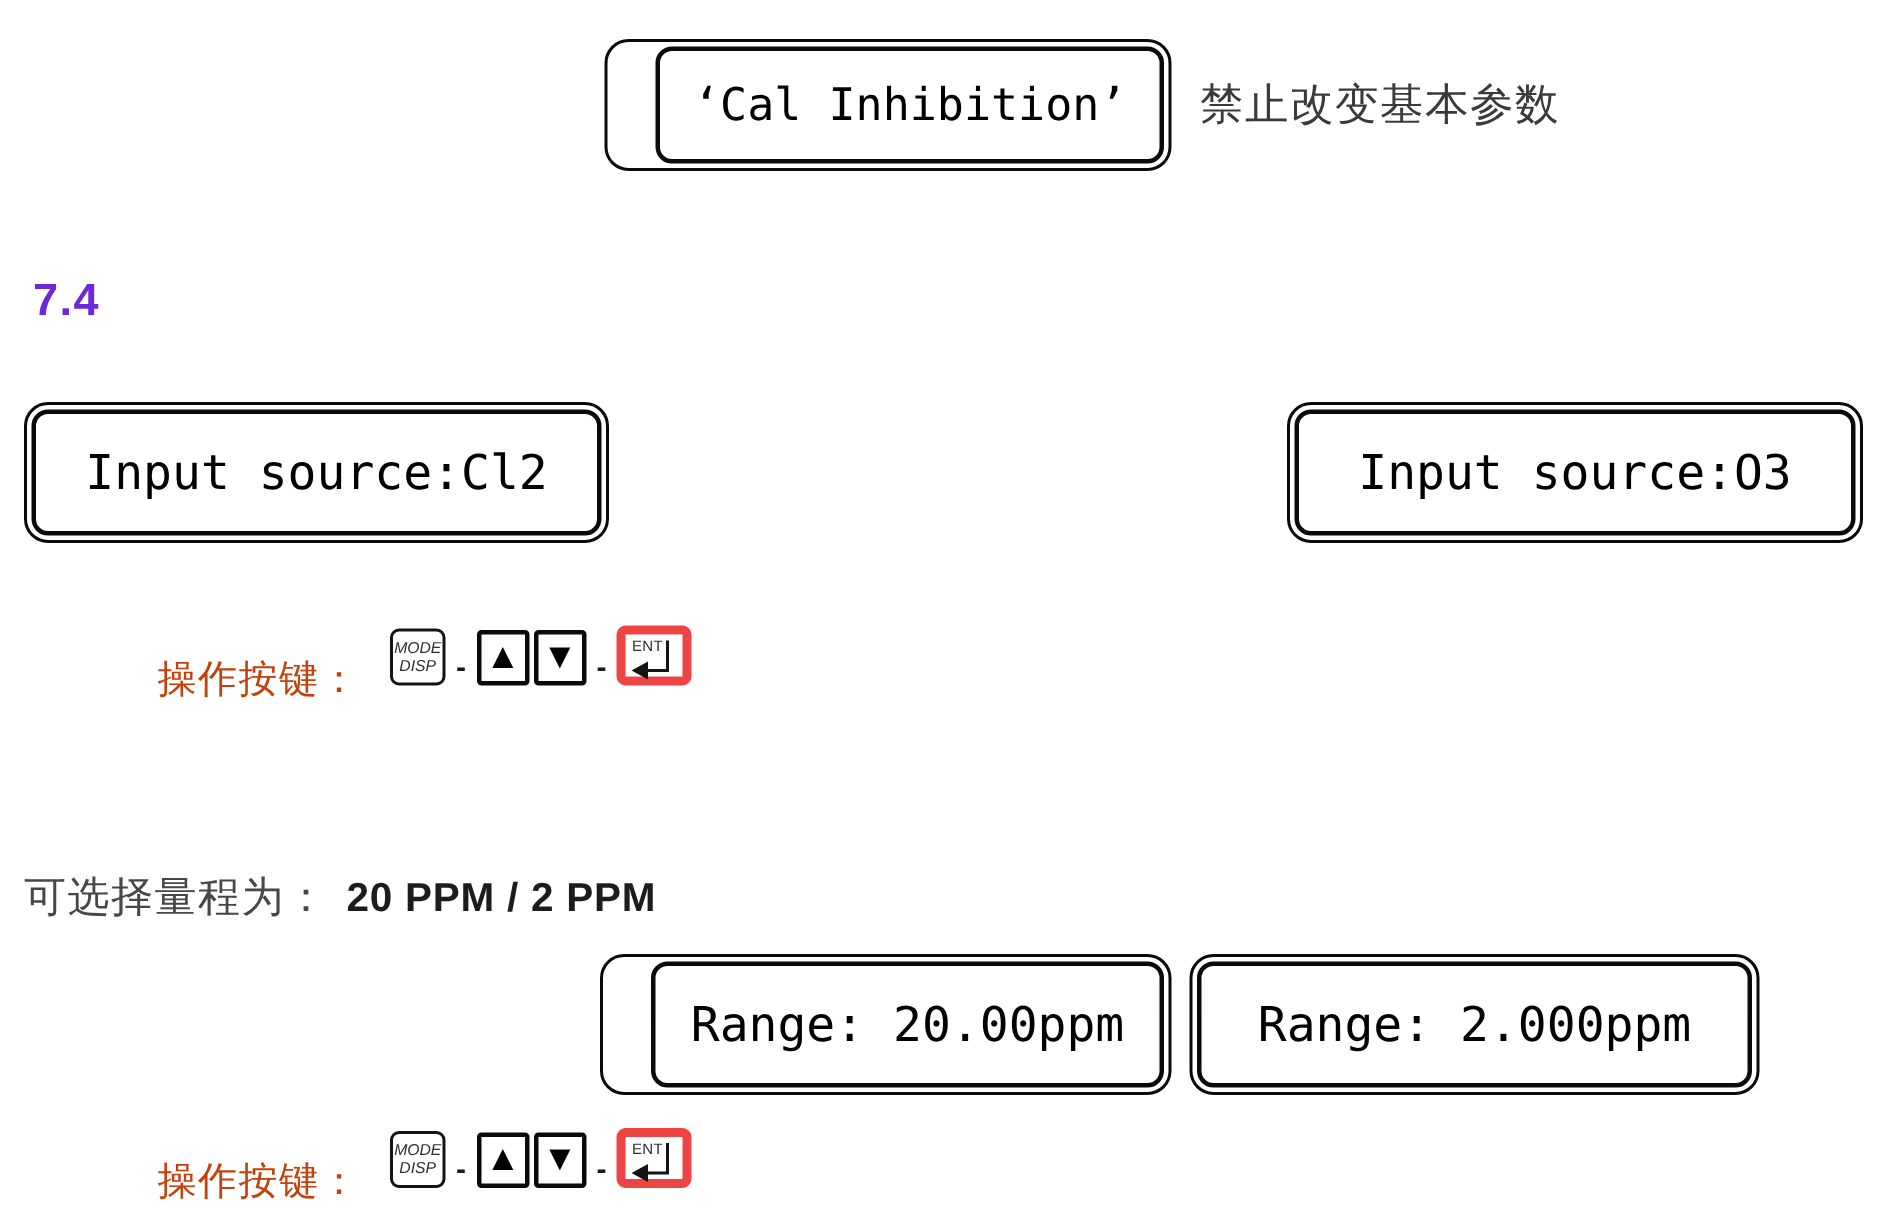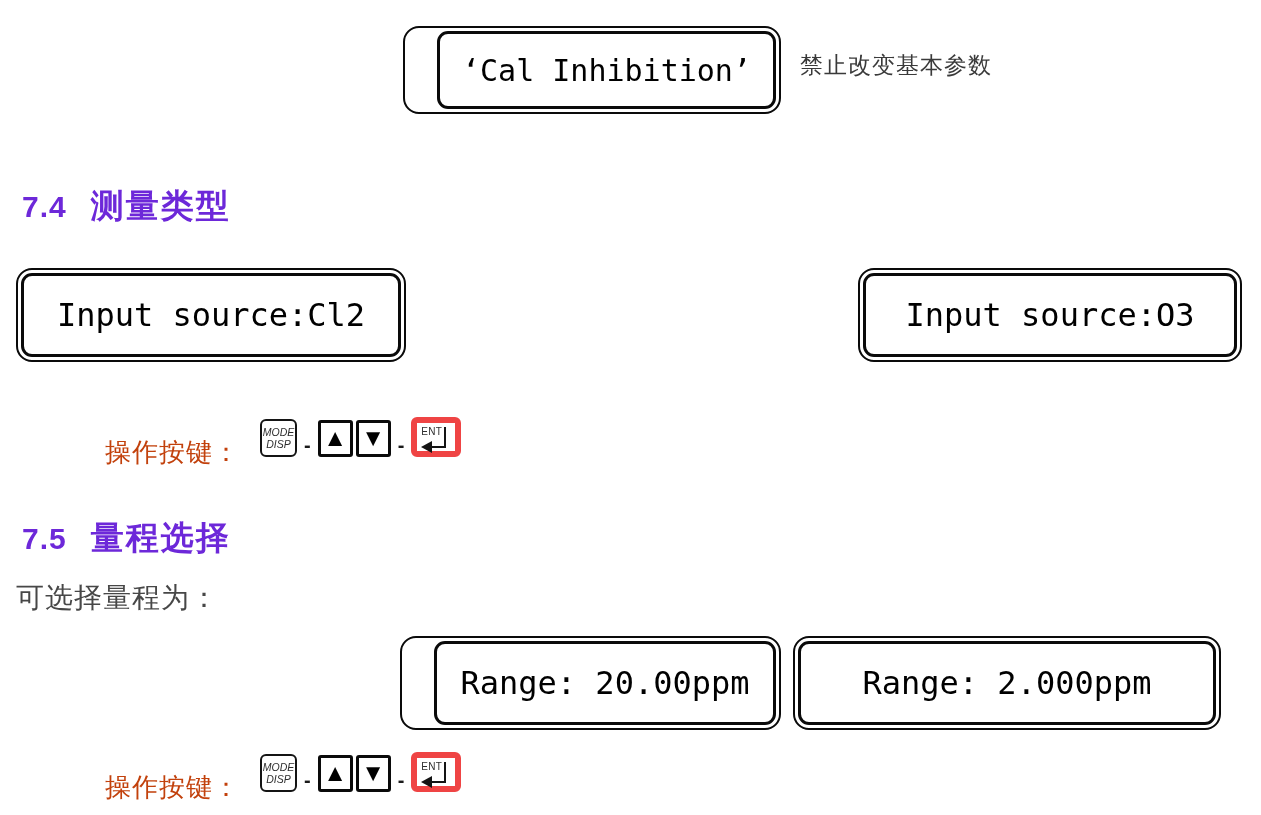--- a/index.html
+++ b/index.html
@@ -48,21 +48,21 @@
     letter-spacing:1px;
   }
   .heading .title{
     margin-left:24px;
     font-size:33px;
     font-weight:600;
     letter-spacing:2px;
   }
   .note-text{
     position:absolute;
-    font-size:23px;
+    font-size:29px;
     color:#3a3a3a;
     letter-spacing:1px;
     white-space:nowrap;
   }
   .range-note{
     position:absolute;
     display:flex;
     align-items:baseline;
     white-space:nowrap;
     text-align:right;
@@ -151,21 +151,20 @@
 
 <div class="page">
 
   <div class="lcd" style="left:403px;top:26px;width:378px;height:88px;padding-left:32px;">
     <div class="lcd-inner" style="font-size:30px;">‘Cal Inhibition’</div>
   </div>
   <div class="note-text" style="left:800px;top:50px;">禁止改变基本参数</div>
 
   <div class="heading" style="left:22px;top:184px;">
     <span class="num">7.4</span>
-    <span class="title">测量类型</span>
   </div>
 
   <div class="lcd" style="left:16px;top:268px;width:390px;height:94px;">
     <div class="lcd-inner" style="font-size:32px;">Input source:Cl2</div>
   </div>
   <div class="lcd" style="left:858px;top:268px;width:384px;height:94px;">
     <div class="lcd-inner" style="font-size:32px;">Input source:O3</div>
   </div>
 
   <div class="keys-row" style="left:105px;top:415px;">
@@ -185,33 +184,30 @@
     <span class="key-dash">-</span>
     <div class="key key-ent">
       <span class="ent-label">ENT</span>
       <svg width="35" height="36" viewBox="0 0 35 36">
         <path d="M28,4 L28,24 L14,24" fill="none" stroke="#141414" stroke-width="2"></path>
         <polygon points="15,18 15,30 4,24" fill="#141414"></polygon>
       </svg>
     </div>
   </div>
 
-  <div class="heading" style="left:22px;top:516px;">
-    <span class="num">7.5</span>
-    <span class="title">量程选择</span>
-  </div>
 
   <div class="range-note" style="left:16px;top:579px;">
     <span class="lbl">可选择量程为：</span>
+    <span class="val">20 PPM / 2 PPM</span>
   </div>
 
   <div class="lcd" style="left:400px;top:636px;width:381px;height:94px;padding-left:32px;">
     <div class="lcd-inner" style="font-size:32px;">Range: 20.00ppm</div>
   </div>
-  <div class="lcd" style="left:793px;top:636px;width:428px;height:94px;">
+  <div class="lcd" style="left:793px;top:636px;width:380px;height:94px;">
     <div class="lcd-inner" style="font-size:32px;">Range: 2.000ppm</div>
   </div>
 
   <div class="keys-row" style="left:105px;top:750px;">
     <span class="keys-label">操作按键：</span>
     <div class="key key-mode">
       <span>MODE</span>
       <span>DISP</span>
     </div>
     <span class="key-dash">-</span>

